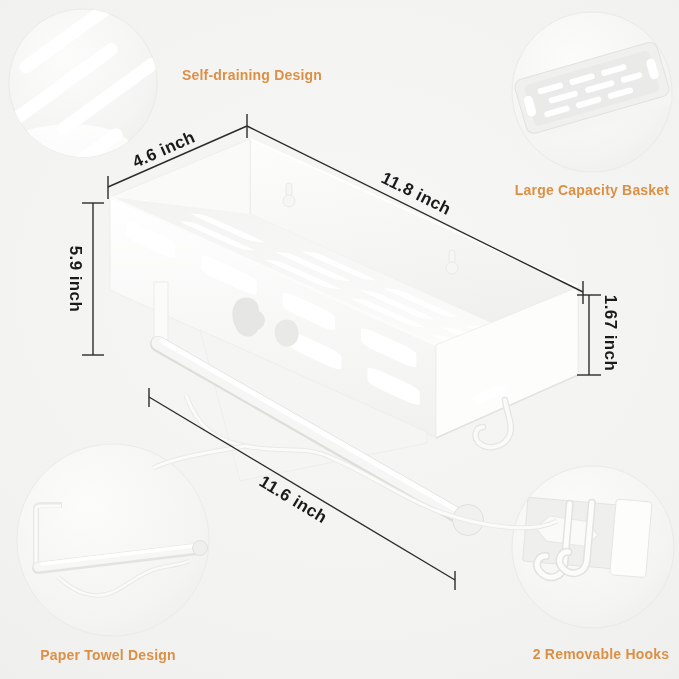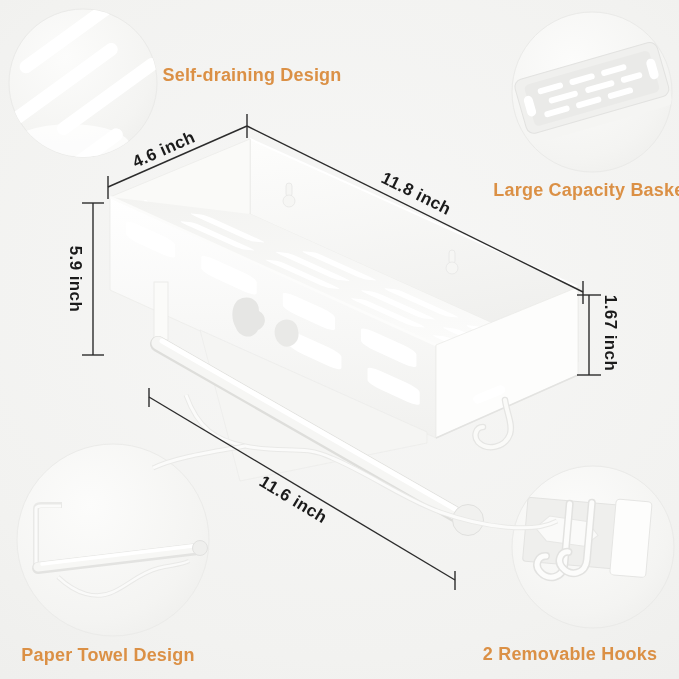--- a/index.html
+++ b/index.html
@@ -4,35 +4,35 @@
 <style>
   html,body{margin:0;padding:0;background:#dddddd;}
   .stage{
     position:relative;width:679px;height:679px;overflow:hidden;
     background:radial-gradient(115% 100% at 50% 42%, #f7f7f6 0%, #f2f2f0 55%, #eaeae8 100%);
     font-family:"Liberation Sans", sans-serif;
   }
   .stage svg{position:absolute;left:0;top:0;}
   .callout{
     position:absolute;transform:translate(-50%,-50%);
-    font-size:18px;font-weight:700;color:#db9045;white-space:nowrap;letter-spacing:.2px;
+    font-size:14px;font-weight:700;color:#db9045;white-space:nowrap;letter-spacing:.2px;
   }
   .dim{
     position:absolute;font-size:17px;font-weight:600;color:#1b1b1b;
     white-space:nowrap;letter-spacing:.4px;
   }
   .dim.depth {left:164px;top:150px;transform:translate(-50%,-50%) rotate(-24deg);}
   .dim.width {left:416px;top:194px;transform:translate(-50%,-50%) rotate(26.5deg);}
   .dim.height{left:75px;top:279px;transform:translate(-50%,-50%) rotate(90deg);}
   .dim.bheight{left:610px;top:333px;transform:translate(-50%,-50%) rotate(90deg);}
   .dim.barlen{left:293px;top:500px;transform:translate(-50%,-50%) rotate(31deg);}
   .co-self  {left:252px;top:75px;}
   .co-large {left:592px;top:190px;}
   .co-paper {left:108px;top:655px;}
-  .co-hooks {left:570px;top:654px;}
+  .co-hooks {left:601px;top:654px;}
 </style>
 </head>
 <body>
 
 <div class="stage">
 
   <svg width="679" height="679" viewBox="0 0 679 679">
     <defs>
       <radialGradient id="disc" cx="38%" cy="32%" r="85%">
         <stop offset="0" stop-color="#fcfcfb"></stop>

